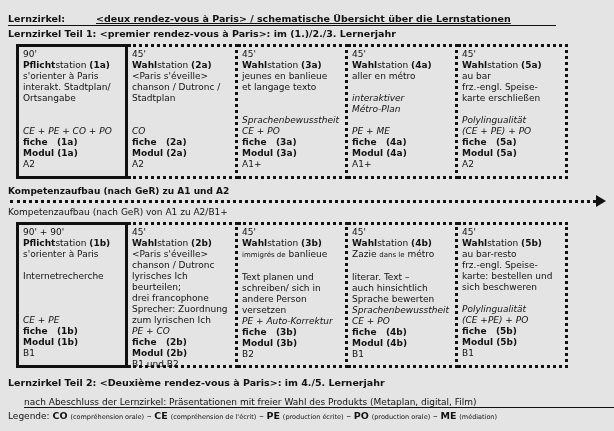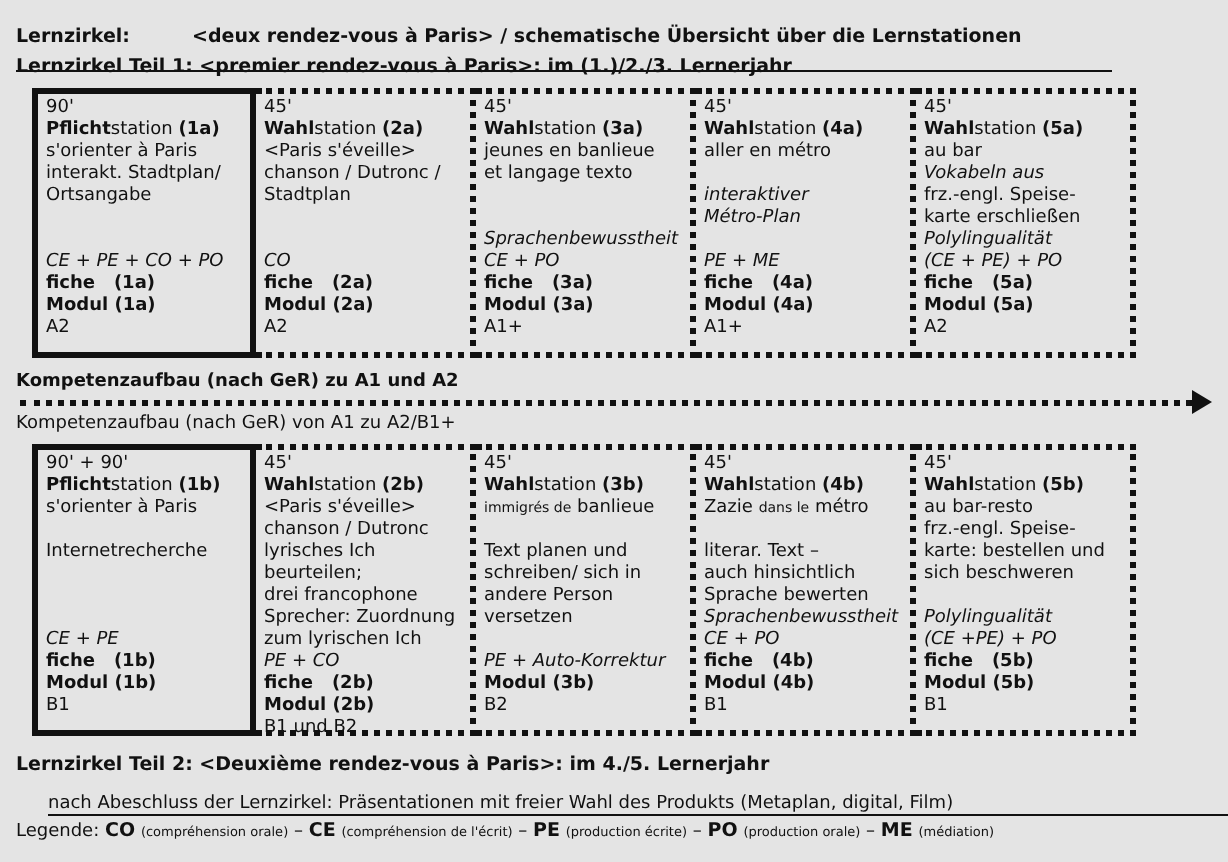--- a/index.html
+++ b/index.html
@@ -7,21 +7,22 @@
     width: 614px; height: 431px; overflow: hidden;
     background: #e4e4e4;
     font-family: "DejaVu Sans", sans-serif;
     font-size: 9px; color: #111;
     position: relative;
   }
   .abs { position: absolute; }
   .title-line {
     left: 8px; top: 13px; width: 548px;
     font-weight: bold; font-size: 9.5px;
-    border-bottom: 1px solid #111; padding-bottom: 11px;
+    border-bottom: 1px solid #111; padding-bottom: 1px;
+    text-decoration: underline;
     white-space: nowrap;
   }
   .title-line .lbl { display: inline-block; width: 88px; }
   .part-head { font-weight: bold; font-size: 9.5px; white-space: nowrap; }
   .row {
     position: absolute; left: 16px; width: 552px; display: flex;
   }
   .cell {
     box-sizing: border-box; padding: 2px 4px; line-height: 11px;
     display: flex; flex-direction: column; position: relative;
@@ -129,21 +130,20 @@
       <div class="b"><span>Modul</span> <span>(4a)</span></div>
       <div style="margin-bottom:4px;">A1+</div>
     </div>
   </div>
 
   <div class="cell" style="width:110px;">
     <div class="top">
       <div>45'</div>
       <div><span class="b">Wahl</span><span>station</span> <span class="b">(5a)</span></div>
       <div>au bar</div>
-      <div class="i">Vokabeln aus</div>
       <div>frz.-engl. Speise-</div>
       <div>karte erschließen</div>
     </div>
     <div class="gap"></div>
     <div class="bottom">
       <div class="i">Polylingualität</div>
       <div class="i">(CE + PE) + PO</div>
       <div class="b"><span>fiche</span>&nbsp;&nbsp;&nbsp;<span>(5a)</span></div>
       <div class="b"><span>Modul</span> <span>(5a)</span></div>
       <div style="margin-bottom:4px;">A2</div>
@@ -203,20 +203,21 @@
       <div><span class="sm">immigrés de</span><span> banlieue</span></div>
       <div style="height:11px;"></div>
       <div>Text planen und</div>
       <div>schreiben/ sich in</div>
       <div>andere Person</div>
       <div>versetzen</div>
     </div>
     <div class="gap"></div>
     <div class="bottom">
       <div class="i" style="white-space:nowrap;">PE + Auto-Korrektur</div>
+      <div class="b"><span>fiche</span>&nbsp;&nbsp;&nbsp;<span>(3b)</span></div>
       <div class="b"><span>Modul</span> <span>(3b)</span></div>
       <div style="margin-bottom:4px;">B2</div>
     </div>
   </div>
 
   <div class="cell" style="width:110px;">
     <div class="top">
       <div>45'</div>
       <div><span class="b">Wahl</span><span>station</span> <span class="b">(4b)</span></div>
       <div><span>Zazie </span><span class="sm">dans le</span><span> métro</span></div>

